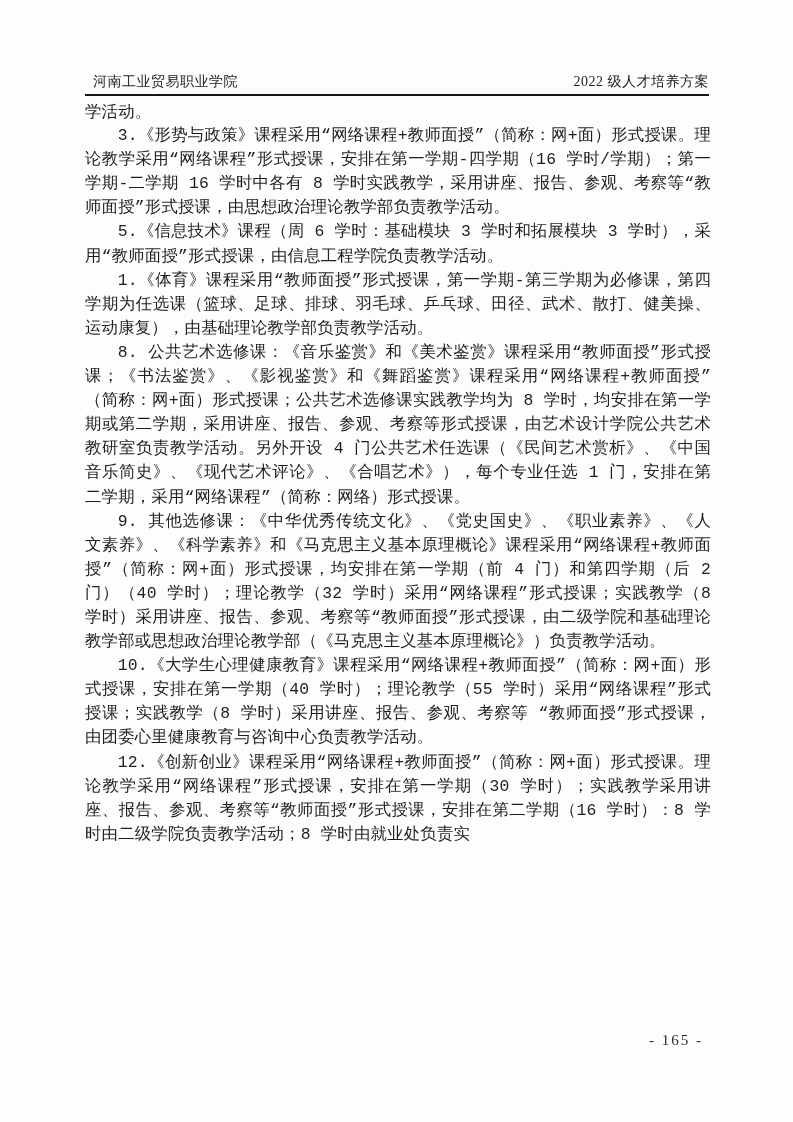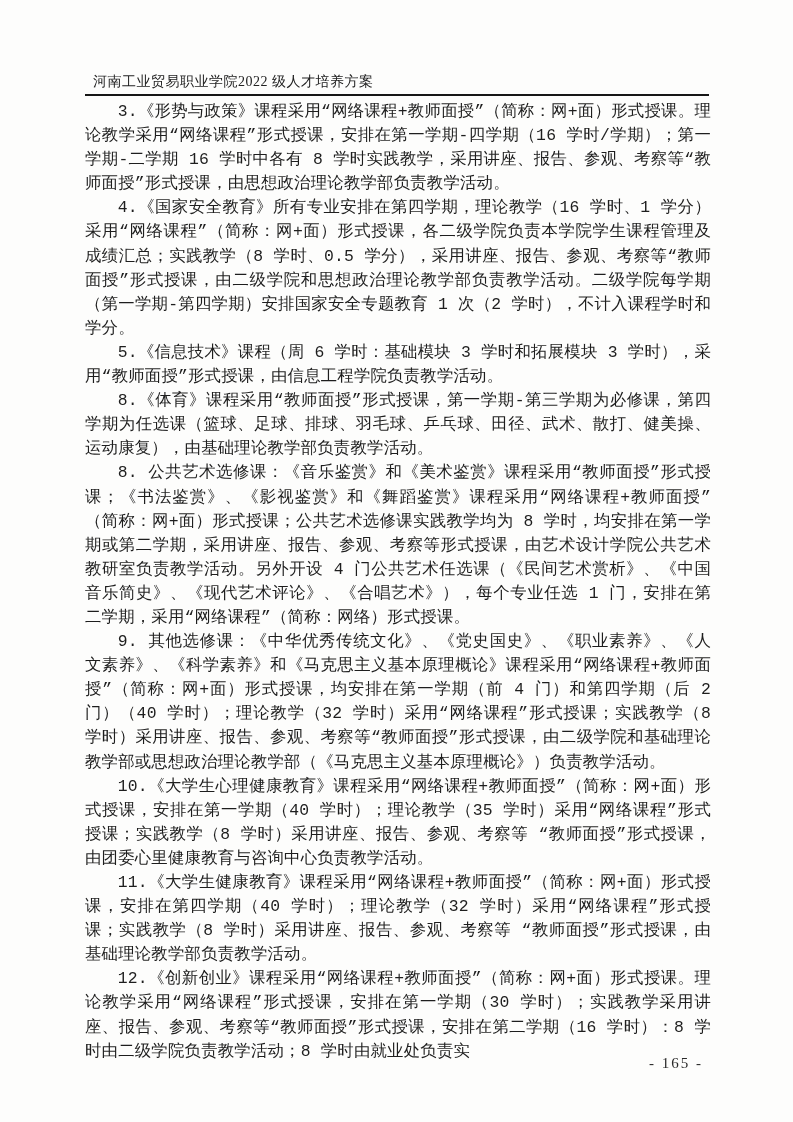--- a/index.html
+++ b/index.html
@@ -13,21 +13,21 @@
     font-family: "Liberation Serif", "DejaVu Serif", serif;
     color: #1e1e1e;
     overflow: hidden;
   }
   .hdr {
     position: absolute;
     left: 85px;
     right: 84px;
     top: 73px;
     display: flex;
-    justify-content: flex-start;
+    justify-content: space-between;
     align-items: flex-end;
     font-size: 14px;
     letter-spacing: 0.5px;
     color: #222;
   }
   .hdr-left { padding-left: 8px; }
   .hdr-rule {
     position: absolute;
     left: 85px;
     right: 84px;
@@ -47,44 +47,42 @@
   }
   .bodytext p { margin: 0; }
   .bodytext p.indent { text-indent: 2em; font-family: Liberation Mono, monospace; }
   .ftr {
     position: absolute;
     right: 90px;
     top: 1032px;
     font-size: 15px;
     color: #2a2a2a;
     letter-spacing: 2px;
-    margin-top: 23px;
   }
 </style>
 </head>
 <body>
 
 <div class="page">
 
   <header class="hdr">
     <span class="hdr-left">河南工业贸易职业学院</span>
     <span class="hdr-right">2022 级人才培养方案</span>
   </header>
 
   <div class="hdr-rule"></div>
 
   <main class="bodytext" id="paragraphs">
+      <p class="para">学活动。</p>
       <p class="para indent">3.《形势与政策》课程采用“网络课程+教师面授”（简称：网+面）形式授课。理论教学采用“网络课程”形式授课，安排在第一学期-四学期（16 学时/学期）；第一学期-二学期 16 学时中各有 8 学时实践教学，采用讲座、报告、参观、考察等“教师面授”形式授课，由思想政治理论教学部负责教学活动。</p>
-      <p class="para indent">4.《国家安全教育》所有专业安排在第四学期，理论教学（16 学时、1 学分）采用“网络课程”（简称：网+面）形式授课，各二级学院负责本学院学生课程管理及成绩汇总；实践教学（8 学时、0.5 学分），采用讲座、报告、参观、考察等“教师面授”形式授课，由二级学院和思想政治理论教学部负责教学活动。二级学院每学期（第一学期-第四学期）安排国家安全专题教育 1 次（2 学时），不计入课程学时和学分。</p>
       <p class="para indent">5.《信息技术》课程（周 6 学时：基础模块 3 学时和拓展模块 3 学时），采用“教师面授”形式授课，由信息工程学院负责教学活动。</p>
-      <p class="para indent">8.《体育》课程采用“教师面授”形式授课，第一学期-第三学期为必修课，第四学期为任选课（篮球、足球、排球、羽毛球、乒乓球、田径、武术、散打、健美操、运动康复），由基础理论教学部负责教学活动。</p>
+      <p class="para indent">1.《体育》课程采用“教师面授”形式授课，第一学期-第三学期为必修课，第四学期为任选课（篮球、足球、排球、羽毛球、乒乓球、田径、武术、散打、健美操、运动康复），由基础理论教学部负责教学活动。</p>
       <p class="para indent">8. 公共艺术选修课：《音乐鉴赏》和《美术鉴赏》课程采用“教师面授”形式授课；《书法鉴赏》、《影视鉴赏》和《舞蹈鉴赏》课程采用“网络课程+教师面授”（简称：网+面）形式授课；公共艺术选修课实践教学均为 8 学时，均安排在第一学期或第二学期，采用讲座、报告、参观、考察等形式授课，由艺术设计学院公共艺术教研室负责教学活动。另外开设 4 门公共艺术任选课（《民间艺术赏析》、《中国音乐简史》、《现代艺术评论》、《合唱艺术》），每个专业任选 1 门，安排在第二学期，采用“网络课程”（简称：网络）形式授课。</p>
       <p class="para indent">9. 其他选修课：《中华优秀传统文化》、《党史国史》、《职业素养》、《人文素养》、《科学素养》和《马克思主义基本原理概论》课程采用“网络课程+教师面授”（简称：网+面）形式授课，均安排在第一学期（前 4 门）和第四学期（后 2 门）（40 学时）；理论教学（32 学时）采用“网络课程”形式授课；实践教学（8 学时）采用讲座、报告、参观、考察等“教师面授”形式授课，由二级学院和基础理论教学部或思想政治理论教学部（《马克思主义基本原理概论》）负责教学活动。</p>
-      <p class="para indent">10.《大学生心理健康教育》课程采用“网络课程+教师面授”（简称：网+面）形式授课，安排在第一学期（40 学时）；理论教学（35 学时）采用“网络课程”形式授课；实践教学（8 学时）采用讲座、报告、参观、考察等 “教师面授”形式授课，由团委心里健康教育与咨询中心负责教学活动。</p>
-      <p class="para indent">11.《大学生健康教育》课程采用“网络课程+教师面授”（简称：网+面）形式授课，安排在第四学期（40 学时）；理论教学（32 学时）采用“网络课程”形式授课；实践教学（8 学时）采用讲座、报告、参观、考察等 “教师面授”形式授课，由基础理论教学部负责教学活动。</p>
+      <p class="para indent">10.《大学生心理健康教育》课程采用“网络课程+教师面授”（简称：网+面）形式授课，安排在第一学期（40 学时）；理论教学（55 学时）采用“网络课程”形式授课；实践教学（8 学时）采用讲座、报告、参观、考察等 “教师面授”形式授课，由团委心里健康教育与咨询中心负责教学活动。</p>
       <p class="para indent">12.《创新创业》课程采用“网络课程+教师面授”（简称：网+面）形式授课。理论教学采用“网络课程”形式授课，安排在第一学期（30 学时）；实践教学采用讲座、报告、参观、考察等“教师面授”形式授课，安排在第二学期（16 学时）：8 学时由二级学院负责教学活动；8 学时由就业处负责实</p>
     </main>
 
   <footer class="ftr">
     <span>- 165 -</span>
   </footer>
 
 </div>
 
 </body></html>

